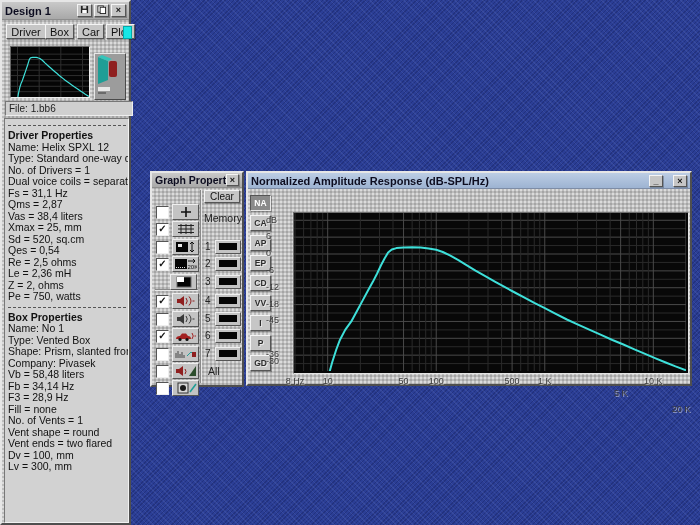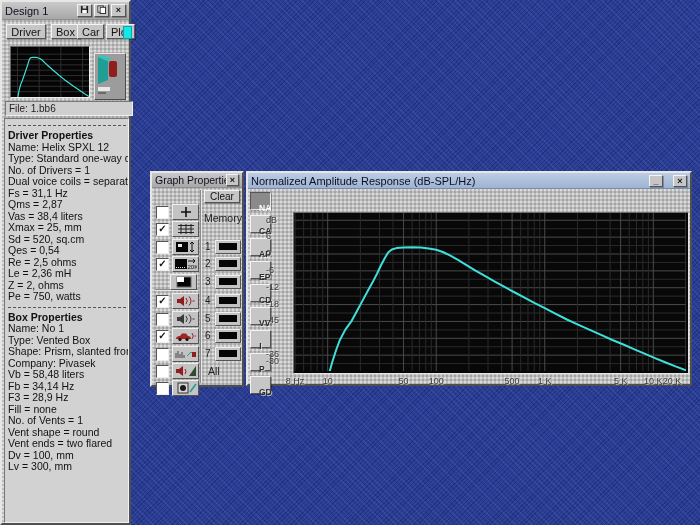--- a/index.html
+++ b/index.html
@@ -9,21 +9,21 @@
       repeating-linear-gradient(45deg, rgba(170,190,255,.10) 0 1px, transparent 1px 4px),
       repeating-linear-gradient(135deg, rgba(0,0,40,.20) 0 1px, transparent 1px 3px);
     font-family:"Liberation Sans", sans-serif;}
   .win{position:absolute;border:2px solid;border-color:#e6e6e6 #4f4f4f #4f4f4f #e6e6e6;box-sizing:border-box;}
   .stucco{background-color:#bdbdbd;
     background-image:
       radial-gradient(circle at 1px 1px, rgba(255,255,255,.45) 1px, transparent 1.5px),
       radial-gradient(circle at 3px 3px, rgba(80,80,80,.22) 1px, transparent 1.5px);
     background-size:4px 4px;}
   .tbar{display:flex;align-items:center;padding:0 3px;box-sizing:border-box;}
-  .tbar .ttl{flex:1;font-weight:normal;font-size:11px;color:#0d0d20;white-space:nowrap;overflow:hidden;}
+  .tbar .ttl{flex:1;font-weight:bold;font-size:11px;color:#0d0d20;white-space:nowrap;overflow:hidden;}
   .graybar{height:18px;background:linear-gradient(#c9c9c9,#a8a8a8);border-bottom:1px solid #8e8e8e;}
   .bluebar{height:16px;background:linear-gradient(#bccde4,#9db3d2);border-bottom:1px solid #7d8ca6;gap:8px;}
   .b3{background:#c6c6c6;border:1px solid;border-color:#f4f4f4 #555 #555 #f4f4f4;box-shadow:1px 1px 0 rgba(0,0,0,.25);
       font-family:"Liberation Sans",sans-serif;font-size:11px;color:#111;padding:0 4px;cursor:default;}
   .tbtn{width:15px;height:13px;line-height:11px;font-size:9px;font-weight:bold;text-align:center;padding:0;margin-left:2px;}
   
   #design-win{left:0;top:0;width:131px;height:525px;}
   #btnrow{position:absolute;left:3px;top:22px;width:125px;height:17px;padding-left:31px;}
   #btnrow .b3{position:absolute;height:15px;font-size:11px;}
   #mini-plot{position:absolute;left:8px;top:44px;width:78px;height:50px;background:#050505;border:1px solid;border-color:#666 #eee #eee #666;}
@@ -51,21 +51,21 @@
   .mem-num{font-size:10px;color:#222;width:7px;}
   .mem-sw{width:24px;height:12px;background:#c3c3c3;border:1px solid;border-color:#efefef #555 #555 #efefef;
           display:flex;align-items:center;justify-content:center;}
   .mem-sw i{display:block;width:18px;height:7px;background:#050505;}
   #all-label{position:absolute;left:56px;font-size:10.5px;color:#222;}
   .xbtn{width:13px;height:12px;line-height:10px;font-size:9px;font-weight:bold;text-align:center;padding:0;}
   
   #plot-win{left:246px;top:171px;width:446px;height:215px;}
   #tabstrip{position:absolute;left:2px;top:19px;width:22px;}
   .tab{width:21px;height:16px;margin-bottom:1px;font-size:8.5px;font-weight:bold;color:#2e2e2e;
-       text-align:center;line-height:15px;padding:8px;text-shadow:1px 1px 0 rgba(255,255,255,.6);}
+       text-align:center;line-height:15px;padding:0;text-shadow:1px 1px 0 rgba(255,255,255,.6);}
   .tab.active{background:#8a8a8a;color:#fff;border-color:#555 #e8e8e8 #e8e8e8 #555;text-shadow:none;}
   #plot-frame{position:absolute;left:45px;top:39px;width:394px;height:160px;border:1px solid;border-color:#6e6e6e #e4e4e4 #e4e4e4 #6e6e6e;background:#080808;}
   .ylab{position:absolute;left:18px;width:25px;text-align:left;font-size:9px;color:#3c3c3c;text-shadow:1px 1px 0 rgba(255,255,255,.5);}
   .xlab{position:absolute;top:203px;font-size:9px;color:#3c3c3c;transform:translateX(-50%);text-shadow:1px 1px 0 rgba(255,255,255,.5);white-space:nowrap;}
 </style>
 </head>
 <body>
 
 <div id="desktop">
 
@@ -82,21 +82,21 @@
       <button class="b3 tbtn">
         <svg width="9" height="9" viewBox="0 0 10 10">
             <rect x="1" y="1" width="6" height="7" fill="#fff" stroke="#222" stroke-width="1"></rect>
             <rect x="3.5" y="2.5" width="6" height="7" fill="#fff" stroke="#222" stroke-width="1"></rect>
           </svg>
       </button>
       <button class="b3 tbtn">×</button>
     </div>
     <div id="btnrow">
       <button class="b3" style="left:1px;width:40px;">Driver</button>
-      <button class="b3" style="left:46px;width:29px;">Box</button>
+      <button class="b3" style="left:40px;width:29px;">Box</button>
       <button class="b3" style="left:72px;width:27px;">Car</button>
       <button class="b3" style="left:104px;width:29px;left:101px;">Plot</button>
       <span style="position:absolute;left:131px;top:0;width:0;"></span>
     </div>
 
     <span style="position:absolute;left:121px;top:24px;width:9px;height:13px;background:#18e6e6;border:1px solid #0aa;box-sizing:border-box;"></span>
     <div id="mini-plot">
       <svg id="mini-svg" width="78" height="50">
           <line x1="6.518586508364647" y1="0" x2="6.518586508364647" y2="50" stroke="#2e2e2e" stroke-width="1"></line>
           <line x1="28.172862169454884" y1="0" x2="28.172862169454884" y2="50" stroke="#2e2e2e" stroke-width="1"></line>
@@ -399,19 +399,19 @@
           <polyline points="35.5,159.0 38.2,149.2 42.3,136.5 46.0,126.7 51.2,116.9 57.3,108.4 62.7,98.6 68.7,87.4 74.0,77.5 78.7,69.1 83.0,60.7 87.0,52.2 90.7,45.2 94.1,39.6 97.8,36.5 102.4,35.1 109.5,34.5 118.1,34.3 126.7,34.5 134.6,35.4 142.2,36.8 148.8,39.0 156.4,42.7 164.4,47.2 172.5,52.2 181.5,57.6 190.8,62.9 201.3,68.8 211.0,74.2 220.8,79.5 230.5,84.6 240.3,89.9 250.8,95.2 261.3,100.6 272.9,106.5 283.5,111.3 295.8,116.9 307.1,121.9 318.4,127.0 329.4,131.5 340.4,136.3 351.1,140.8 361.6,145.3 371.7,149.5 381.5,153.4 392.0,157.3" fill="none" stroke="#3EE0DA" stroke-width="2" stroke-linejoin="round"></polyline>
         </svg>
     </div>
     <div id="xlabels">
         <div class="xlab" style="left: 47px;">8 Hz</div>
         <div class="xlab" style="left: 79.6765px;">10</div>
         <div class="xlab" style="left: 155.549px;">50</div>
         <div class="xlab" style="left: 188.226px;">100</div>
         <div class="xlab" style="left: 264.098px;">500</div>
         <div class="xlab" style="left: 296.774px;">1 K</div>
-        <div class="xlab" style="left: 372.647px;">5 K</div>
+        <div class="xlab" style="left: 372.647px; margin-top: 12px;">5 K</div>
         <div class="xlab" style="left: 405.323px;">10 K</div>
-        <div class="xlab" style="left: 424px;">20 K</div>
+        <div class="xlab" style="left: 433px; margin-top: 28px;">20 K</div>
       </div>
   </section>
 
 </div>
 
 </body></html>

